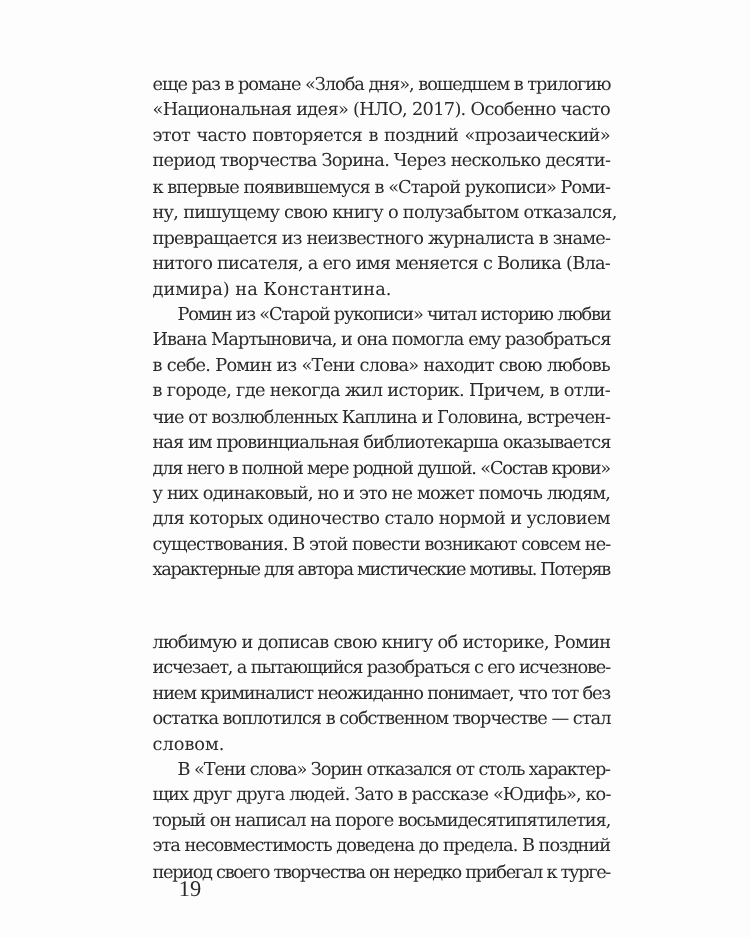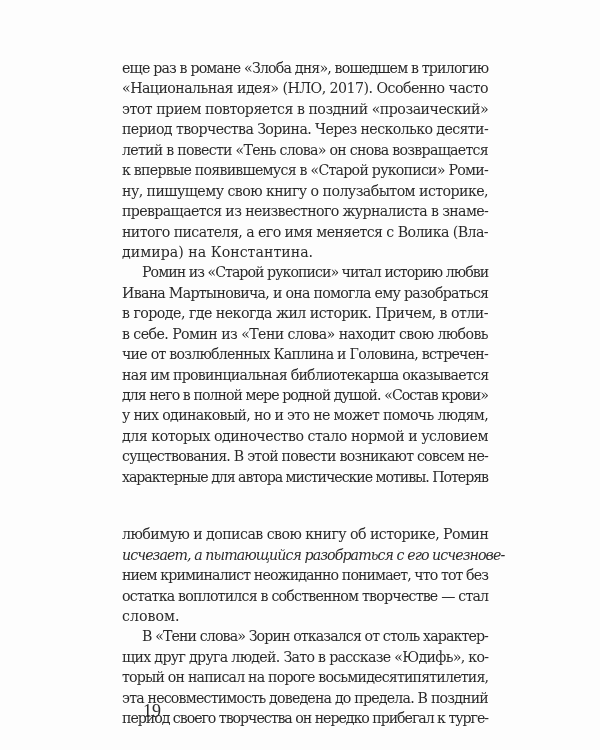--- a/index.html
+++ b/index.html
@@ -53,41 +53,40 @@
     color: #2a2a2a;
   }
 </style>
 </head>
 <body>
 
 <div class="page">
   <div class="text-block" id="text-block">
       <span class="line" style="display: block; white-space: nowrap; width: auto; letter-spacing: -0.836735px;">еще раз в романе «Злоба дня», вошедшем в трилогию</span>
       <span class="line" style="display: block; white-space: nowrap; width: auto; letter-spacing: -0.553191px;">«Национальная идея» (НЛО, 2017). Особенно часто</span>
-      <span class="line" style="display: block; white-space: nowrap; width: auto; letter-spacing: -0.510638px;">этот прием повторяется в поздний «прозаический»</span>
+      <span class="line" style="display: block; white-space: nowrap; width: auto; letter-spacing: -0.510638px;">этот часто повторяется в поздний «прозаический»</span>
       <span class="line" style="display: block; white-space: nowrap; width: auto; letter-spacing: -0.612245px;">период творчества Зорина. Через несколько десяти-</span>
-      <span class="line" style="display: block; white-space: nowrap; width: auto; letter-spacing: -0.74px;">летий в повести «Тень слова» он снова возвращается</span>
       <span class="line" style="display: block; white-space: nowrap; width: auto; letter-spacing: -0.770833px;">к впервые появившемуся в «Старой рукописи» Роми-</span>
-      <span class="line" style="display: block; white-space: nowrap; width: auto; letter-spacing: -0.574468px;">ну, пишущему свою книгу о полузабытом историке,</span>
+      <span class="line" style="display: block; white-space: nowrap; width: auto; letter-spacing: -0.574468px;">ну, пишущему свою книгу о полузабытом отказался,</span>
       <span class="line" style="display: block; white-space: nowrap; width: auto; letter-spacing: -0.645833px;">превращается из неизвестного журналиста в знаме-</span>
       <span class="line" style="display: block; white-space: nowrap; width: auto; letter-spacing: -0.6px;">нитого писателя, а его имя меняется с Волика (Вла-</span>
       <span class="line last">димира) на Константина.</span>
       <span class="line indent" style="display: block; white-space: nowrap; width: auto; letter-spacing: -0.978261px;">Ромин из «Старой рукописи» читал историю любви</span>
       <span class="line" style="display: block; white-space: nowrap; width: auto; letter-spacing: -0.729167px;">Ивана Мартыновича, и она помогла ему разобраться</span>
+      <span class="line" style="display: block; white-space: nowrap; width: auto; letter-spacing: -0.591837px;">в себе. Ромин из «Тени слова» находит свою любовь</span>
       <span class="line" style="display: block; white-space: nowrap; width: auto; letter-spacing: -0.54px;">в городе, где некогда жил историк. Причем, в отли-</span>
-      <span class="line" style="display: block; white-space: nowrap; width: auto; letter-spacing: -0.591837px;">в себе. Ромин из «Тени слова» находит свою любовь</span>
       <span class="line" style="display: block; white-space: nowrap; width: auto; letter-spacing: -0.77551px;">чие от возлюбленных Каплина и Головина, встречен-</span>
       <span class="line" style="display: block; white-space: nowrap; width: auto; letter-spacing: -0.765957px;">ная им провинциальная библиотекарша оказывается</span>
       <span class="line" style="display: block; white-space: nowrap; width: auto; letter-spacing: -0.980392px;">для него в полной мере родной душой. «Состав крови»</span>
       <span class="line" style="display: block; white-space: nowrap; width: auto; letter-spacing: -0.673469px;">у них одинаковый, но и это не может помочь людям,</span>
       <span class="line" style="display: block; white-space: nowrap; width: auto; letter-spacing: -0.489362px;">для которых одиночество стало нормой и условием</span>
       <span class="line" style="display: block; white-space: nowrap; width: auto; letter-spacing: -0.78px;">существования. В этой повести возникают совсем не-</span>
       <span class="line" style="display: block; white-space: nowrap; width: auto; letter-spacing: -1.06px;">характерные для автора мистические мотивы. Потеряв</span>
       <span class="line" style="display: block; white-space: nowrap; width: auto; letter-spacing: -0.553191px; margin-top: 37px;">любимую и дописав свою книгу об историке, Ромин</span>
-      <span class="line" style="display: block; white-space: nowrap; width: auto; letter-spacing: -0.921569px; font-style: italic;">исчезает, а пытающийся разобраться с его исчезнове-</span>
+      <span class="line" style="display: block; white-space: nowrap; width: auto; letter-spacing: -0.921569px;">исчезает, а пытающийся разобраться с его исчезнове-</span>
       <span class="line" style="display: block; white-space: nowrap; width: auto; letter-spacing: -0.918367px;">нием криминалист неожиданно понимает, что тот без</span>
       <span class="line" style="display: block; white-space: nowrap; width: auto; letter-spacing: -0.8px;">остатка воплотился в собственном творчестве — стал</span>
       <span class="line last">словом.</span>
       <span class="line indent" style="display: block; white-space: nowrap; width: auto; letter-spacing: -0.897959px;">В «Тени слова» Зорин отказался от столь характер-</span>
       <span class="line" style="display: block; white-space: nowrap; width: auto; letter-spacing: -0.7px;">щих друг друга людей. Зато в рассказе «Юдифь», ко-</span>
       <span class="line" style="display: block; white-space: nowrap; width: auto; letter-spacing: -0.816327px;">торый он написал на пороге восьмидесятипятилетия,</span>
       <span class="line" style="display: block; white-space: nowrap; width: auto; letter-spacing: -0.82px;">эта несовместимость доведена до предела. В поздний</span>
       <span class="line" style="display: block; white-space: nowrap; width: auto; letter-spacing: -1.0566px;">период своего творчества он нередко прибегал к турге-</span>
     </div>
   <div class="page-number">19</div>

